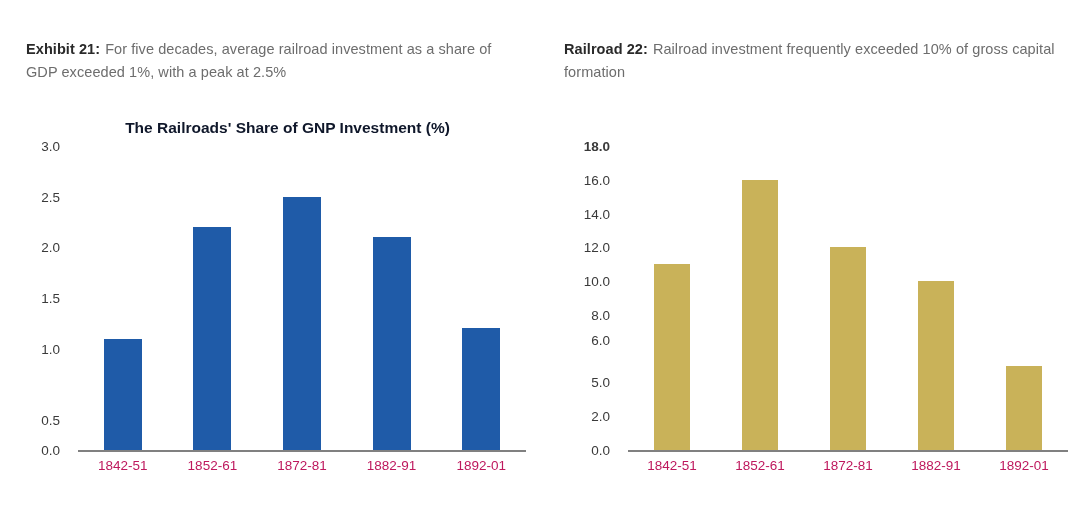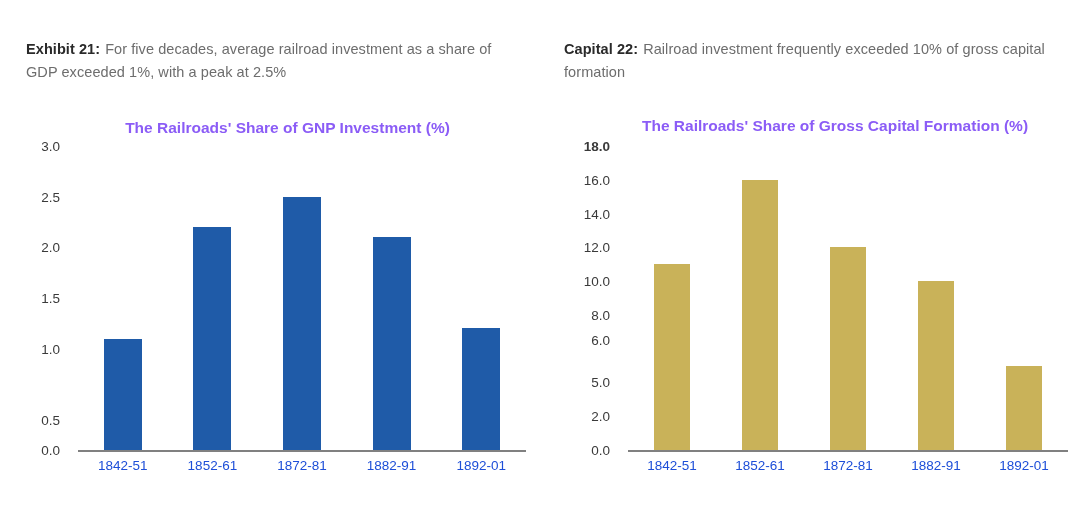--- a/index.html
+++ b/index.html
@@ -40,21 +40,21 @@
     font-weight: bold;
     color: #2a2a2a;
   }
   .caption .exh-body { margin-left: 5px; }
 
   
   .chart-title {
     position: absolute;
     font-weight: bold;
     font-size: 15.5px;
-    color: #8b5cf6;
+    color: #0f172a;
     text-align: center;
     line-height: 1.35;
   }
   .panel-left .chart-title  { left: 60px; width: 455px; top: 118px; }
   .panel-right .chart-title { left: 70px; width: 450px; top: 116px; }
 
   .plot {
     position: absolute;
   }
   .panel-left .plot  { left: 0; top: 0; width: 540px; height: 506px; }
@@ -83,21 +83,21 @@
     position: absolute;
     bottom: 56px;
   }
   .bar-blue { background: #1F5BA8; }
   .bar-gold { background: #C9B259; }
 
   .xtick {
     position: absolute;
     top: 458px;
     font-size: 13.5px;
-    color: #1d4ed8;
+    color: #be185d;
     text-align: center;
     white-space: nowrap;
   }
 </style>
 </head>
 <body>
 
 <div class="page">
 
   <div class="panel panel-left">
@@ -127,24 +127,23 @@
         <div class="xtick" style="left: 346.8px; width: 89.6px;">1882-91</div>
         <div class="bar bar-blue" style="left: 462.2px; width: 38px; height: 121.6px;"></div>
         <div class="xtick" style="left: 436.4px; width: 89.6px;">1892-01</div>
       </div>
 
   </div>
 
   <div class="panel panel-right">
 
     <div class="caption">
-      <span class="exh">Capital 22:</span><span class="exh-body">Railroad investment frequently exceeded 10% of gross capital formation</span>
+      <span class="exh">Railroad 22:</span><span class="exh-body">Railroad investment frequently exceeded 10% of gross capital formation</span>
     </div>
 
-    <div class="chart-title">The Railroads' Share of Gross Capital Formation (%)</div>
 
     <div class="plot" id="plot-right">
       <div class="axis-line"></div>
     <div class="ytick" style="top: 450px;">0.0</div>
         <div class="ytick" style="top: 416.222px;">2.0</div>
         <div class="ytick" style="top: 382.444px;">5.0</div>
         <div class="ytick" style="top: 340px;">6.0</div>
         <div class="ytick" style="top: 314.889px;">8.0</div>
         <div class="ytick" style="top: 281.111px;">10.0</div>
         <div class="ytick" style="top: 247.333px;">12.0</div>

